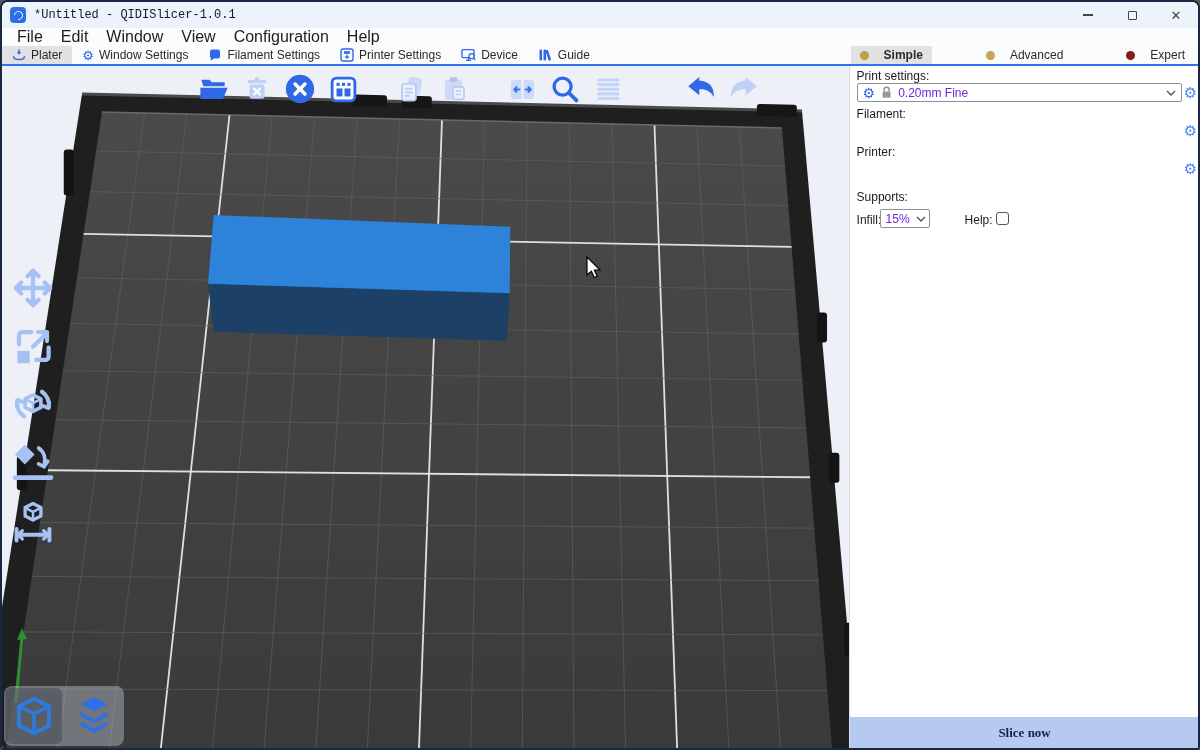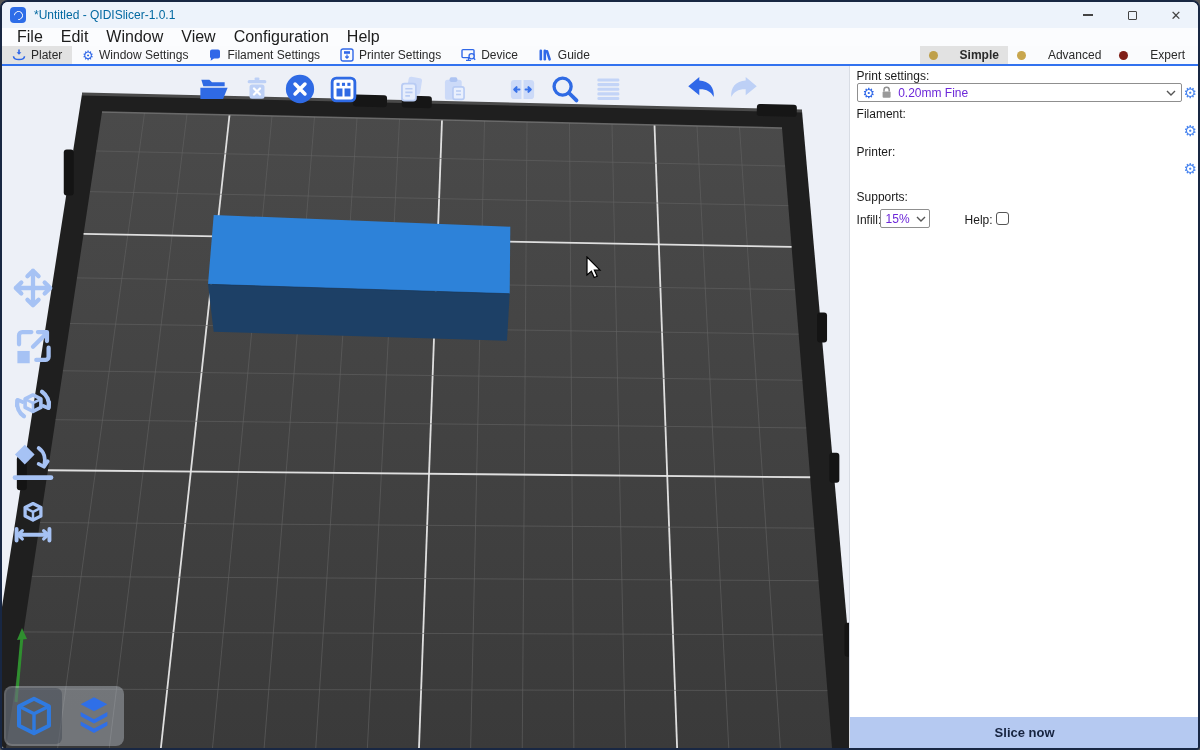--- a/index.html
+++ b/index.html
@@ -4,39 +4,39 @@
 <style>
   * { margin:0; padding:0; box-sizing:border-box; }
   html,body { width:1200px; height:750px; font-family:"Liberation Sans", sans-serif; background:#555; }
   .window { width:1200px; height:750px; border:2px solid #182743; border-radius:8px 8px 4px 4px;
             overflow:hidden; background:#fff; position:relative; }
 
   
   .titlebar { height:26px; background:#edf3fb; display:flex; align-items:center; padding-left:8px; gap:8px; }
   .appicon { width:16px; height:16px; border-radius:4px; background:#2d6de8; display:flex; align-items:center; justify-content:center; flex:0 0 auto; }
   .appicon span { width:9px; height:9px; border:1.8px solid #fff; border-radius:50%; display:block; border-left-color:transparent; transform:rotate(-40deg); }
-  .title-text { font-size:12px; color:#0369a1; }
+  .title-text { font-size:12px; color:#0f172a;font-family:Liberation Mono, monospace; }
   .win-controls { margin-left:auto; display:flex; height:100%; }
   .wc { width:44px; display:flex; align-items:center; justify-content:center; color:#444; }
   .wc-min i { width:10px; height:1.4px; background:#444; display:block; }
   .wc-max i { width:9px; height:9px; border:1.4px solid #444; border-radius:1px; display:block; }
   .wc-close { font-size:13px; }
 
   
   .menubar { height:18px; background:#fbfcfe; display:flex; align-items:center; padding-left:6px; font-size:16px; color:#1c1c1c; }
   .menu-item { padding:0 9px; line-height:18px; }
 
   
   .tabbar { height:20px; background:#fafbfd; border-bottom:2px solid #3272ef; display:flex; align-items:stretch; font-size:12px; color:#2a2a2a; }
   .tab { display:flex; align-items:center; gap:5px; padding:0 10px; }
   .tab.active { background:#e2e2e2; }
   .tab svg, .tab .uicon { flex:0 0 auto; }
   .uicon { color:#3068e8; font-size:13px; line-height:1; }
   .modes { margin-left:auto; display:flex; align-items:stretch; padding-right:4px; }
-  .mode { display:flex; align-items:center; gap:22px; padding:0 9px; }
+  .mode { display:flex; align-items:center; gap:15px; padding:0 9px;margin-left:45px; }
   .mode .dot { width:9px; height:9px; border-radius:50%; }
   .mode.active { background:#e2e2e2; font-weight:bold; }
 
   
   .main { display:flex; height:682px; }
   .viewport { position:relative; width:848px; height:682px; background:#edf0f7; overflow:hidden; }
   #scene { position:absolute; left:0; top:0; }
 
   
   .toolbar-top { position:absolute; left:195px; top:2px; height:42px; display:flex; align-items:center; gap:9px; }
@@ -60,21 +60,21 @@
   .sidebar { position:relative; width:350px; height:682px; background:#fff; font-size:12px; color:#1a1a1a; border-left:1px solid #d8dce4; }
   .slabel { position:absolute; left:7px; }
   .combo { position:absolute; height:19px; border:1px solid #8f8f8f; border-radius:2px; background:#fff;
            display:flex; align-items:center; gap:6px; padding:0 5px; }
   .ctext { color:#6d28d9; white-space:nowrap; }
   .chev { margin-left:auto; flex:0 0 auto; }
   .gearbtn { position:absolute; left:334px; width:16px; color:#4a86f0; font-size:15px; line-height:1; }
   .swatch { width:22px; height:12px; background:#2e8fe8; border:1px solid #1f6fc0; flex:0 0 auto; }
   .brimbox { position:absolute; width:13px; height:13px; border:1px solid #555; border-radius:3px; background:#fff; }
   .slice-btn { position:absolute; left:0; bottom:0; width:350px; height:31px; background:#b5c9f1; border:none;
-               font-family:Liberation Sans, sans-serif; font-size:13px; font-weight:bold; color:#16233f; }
+               font-family:Liberation Serif, serif; font-size:13px; font-weight:bold; color:#16233f; }
 </style>
 </head>
 <body>
 
 <div class="window">
 
   <div class="titlebar">
     <div class="appicon">
         <span></span>
       </div>

